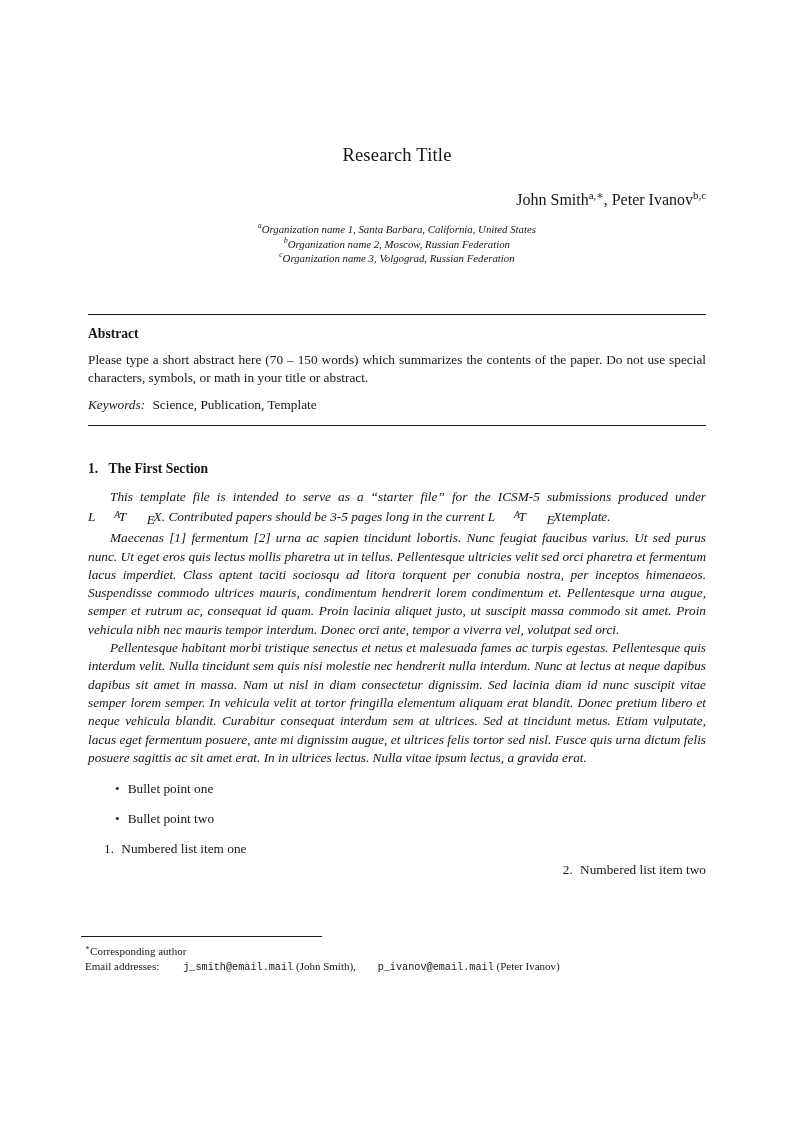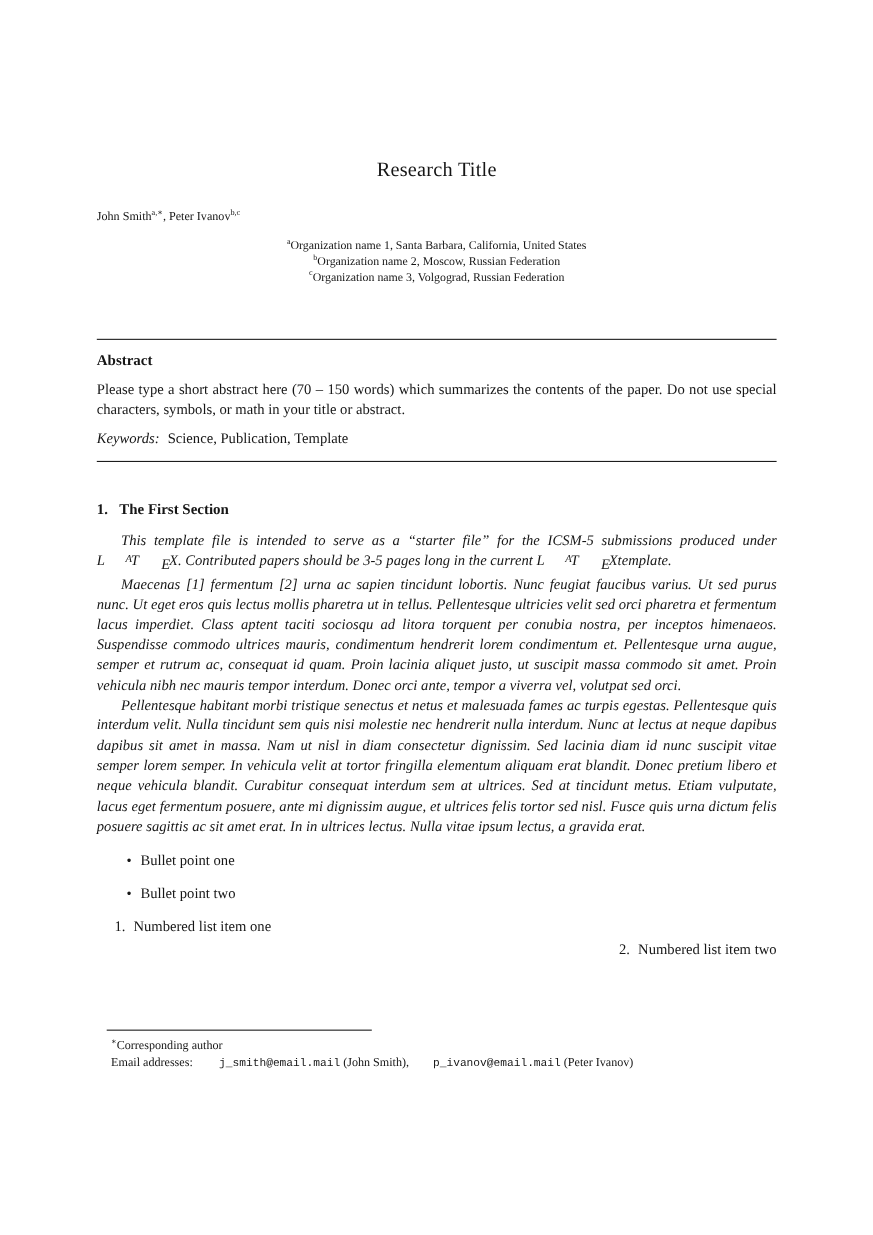--- a/index.html
+++ b/index.html
@@ -19,28 +19,29 @@
   }
 
   
   .title {
     text-align: center;
     font-size: 18.5px;
     font-weight: normal;
     letter-spacing: 0.2px;
   }
   .authors {
-    text-align: left;
+    text-align: right;
     margin-top: 25px;
-    font-size: 11px;
+    font-size: 16px;
   }
   sup { font-size: 0.68em; line-height: 0; }
   .affiliations {
     margin-top: 13px;
     text-align: center;
+    font-style: italic;
     font-size: 10.8px;
     line-height: 14.6px;
   }
 
   
   .abstract-block { margin-top: 48px; }
   .rule { height: 1px; background: #1c1c1c; }
   .abstract-heading {
     margin-top: 11px;
     font-weight: bold;
@@ -92,21 +93,21 @@
   .bullet-item + .bullet-item { margin-top: 11.5px; }
   .bullet-marker { margin-right: 0.6em; }
   .numbered { list-style: none; margin-top: 12px; padding-left: 16px; }
   .num-item { line-height: 18.3px; }
   .num-item + .num-item { margin-top: 2px; text-align: right; }
   .num-marker { margin-right: 0.55em; }
 
   
   .footnote {
     position: absolute;
-    left: 88px; right: 88px; top: 936px;
+    left: 72px; right: 88px; top: 936px;
     font-size: 11px;
     line-height: 14.8px;
   }
   .footnote-rule {
     width: 241px; height: 1px;
     background: #1c1c1c;
     margin-bottom: 7px;
     margin-left: 9px;
   }
   .fn-line { text-indent: 13px; }

